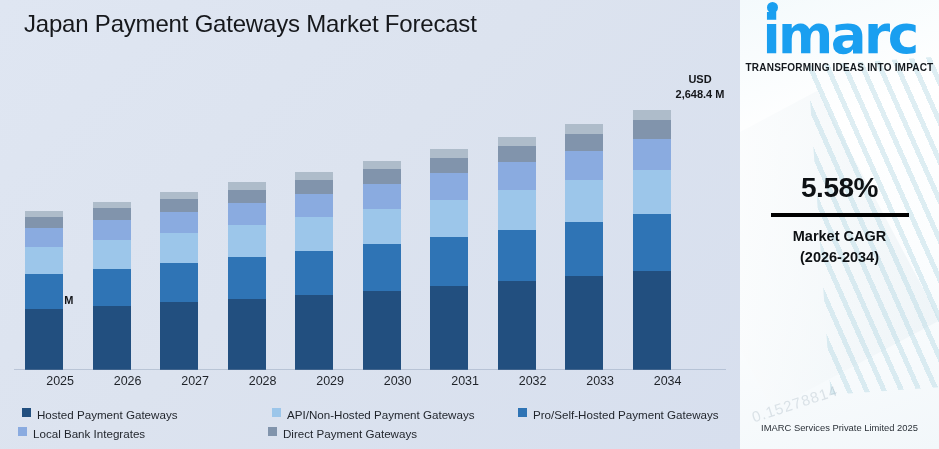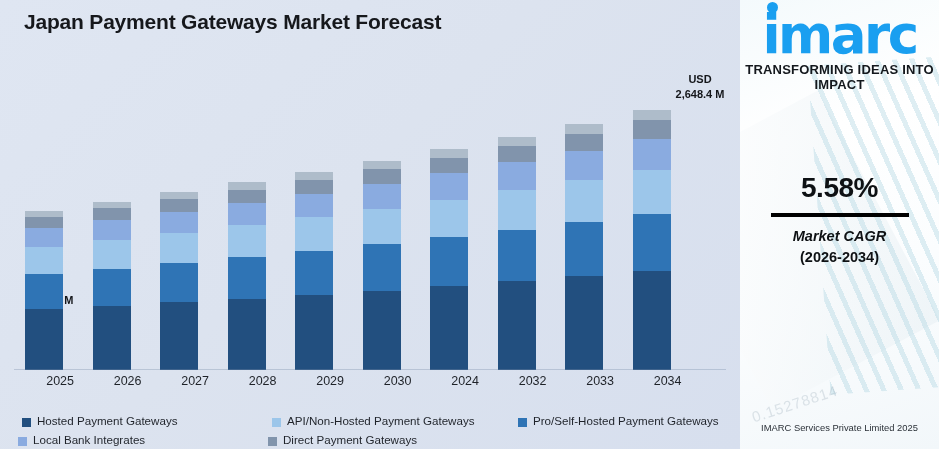--- a/index.html
+++ b/index.html
@@ -14,22 +14,22 @@
   
   #left-panel {
     position: absolute;
     left: 0; top: 0;
     width: 740px; height: 449px;
     background: linear-gradient(135deg, #dfe6f2 0%, #dce3ef 45%, #d7dfee 100%);
   }
 
   #chart-header { position: absolute; left: 24px; top: 10px; width: 690px; }
   #chart-title {
-    font-size: 21px;
-    font-weight: bold;
+    font-size: 24px;
+    font-weight: normal;
     color: #16181c;
     letter-spacing: -0.2px;
     line-height: 1.15;
   }
   #chart-subtitle {
     margin-top: 8px;
     font-size: 13.6px;
     font-weight: bold;
     color: #1d2026;
     letter-spacing: -0.1px;
@@ -97,21 +97,21 @@
     left: 0; top: 405px;
     width: 740px; height: 44px;
     display: grid;
     grid-template-columns: 250px 250px 240px;
     grid-template-rows: 19px 19px;
     align-content: start;
     padding-top: 3px;
   }
   .legend-item {
     display: flex;
-    align-items: flex-end;
+    align-items: flex-start;
     font-size: 11.6px;
     color: #1f232a;
     padding-left: 22px;
   }
   .legend-swatch {
     width: 9px; height: 9px;
     margin-right: 6px;
     flex: none;
   }
   .legend-item:nth-child(2) { padding-left: 22px; }
@@ -175,21 +175,21 @@
   }
   #logo-dot {
     position: absolute;
     left: 5px; top: -6px;
     width: 11px; height: 11px;
     border-radius: 50%;
     background: #1a9ff0;
   }
   #logo-tagline {
     margin-top: 1px;
-    font-size: 13px;
+    font-size: 10px;
     font-weight: bold;
     color: #14181d;
     letter-spacing: 0.2px;
   }
 
   #cagr-block {
     position: absolute;
     left: 0; top: 172px;
     width: 199px;
     text-align: center;
@@ -204,21 +204,20 @@
   #cagr-rule {
     width: 138px; height: 4px;
     background: #000000;
     margin: 9px auto 8px auto;
   }
   #cagr-label {
     font-size: 14.5px;
     font-weight: bold;
     color: #0e1114;
     line-height: 1.55;
-    font-style: italic;
   }
   #cagr-period {
     font-size: 14.5px;
     font-weight: bold;
     color: #0e1114;
     line-height: 1.45;
   }
 
   #copyright-block {
     position: absolute;
@@ -353,21 +352,21 @@
       </div>
     </div>
   <div id="axis-rule"></div>
   <div id="x-axis">
       <div class="x-tick" style="left: 14px;">2025</div>
       <div class="x-tick" style="left: 81.5px;">2026</div>
       <div class="x-tick" style="left: 149px;">2027</div>
       <div class="x-tick" style="left: 216.5px;">2028</div>
       <div class="x-tick" style="left: 284px;">2029</div>
       <div class="x-tick" style="left: 351.5px;">2030</div>
-      <div class="x-tick" style="left: 419px;">2024</div>
+      <div class="x-tick" style="left: 419px;">2031</div>
       <div class="x-tick" style="left: 486.5px;">2032</div>
       <div class="x-tick" style="left: 554px;">2033</div>
       <div class="x-tick" style="left: 621.5px;">2034</div>
     </div>
 
   <div id="legend">
       <div class="legend-item">
         <span class="legend-swatch" style="background: rgb(34, 79, 127);"></span>
         <span>Hosted Payment Gateways</span>
       </div>

